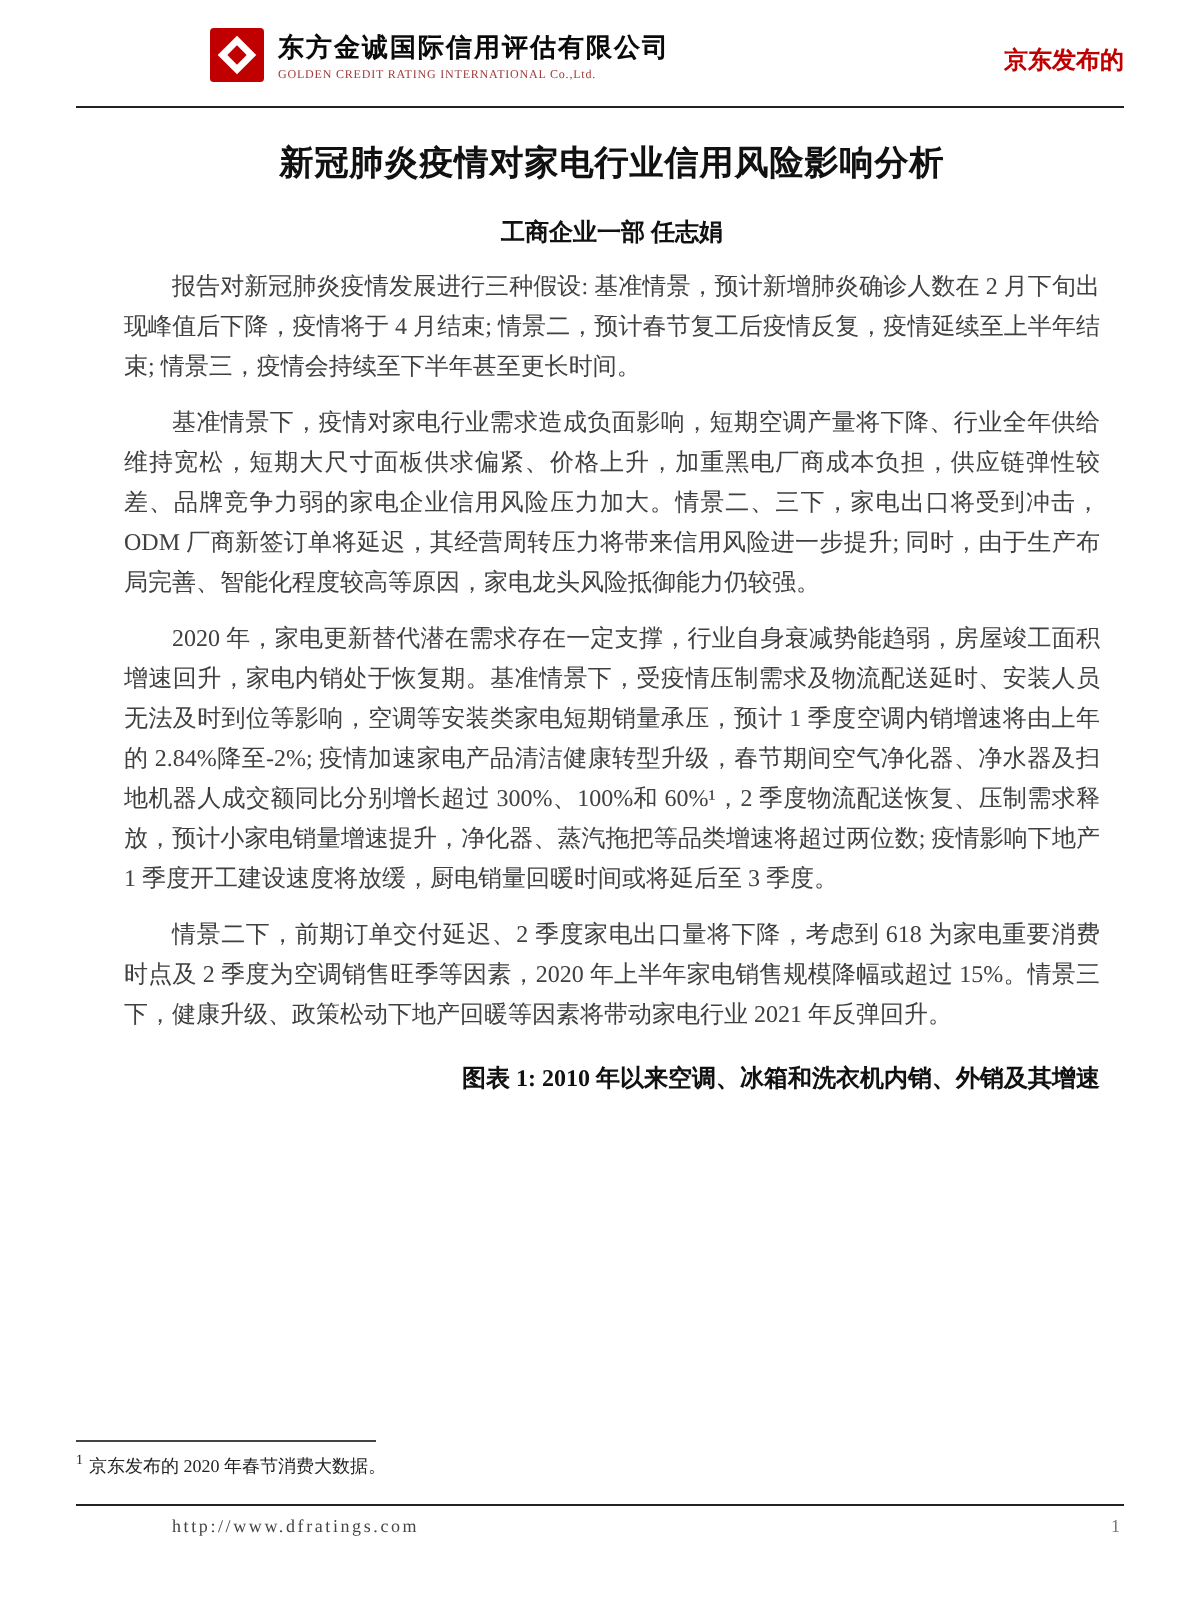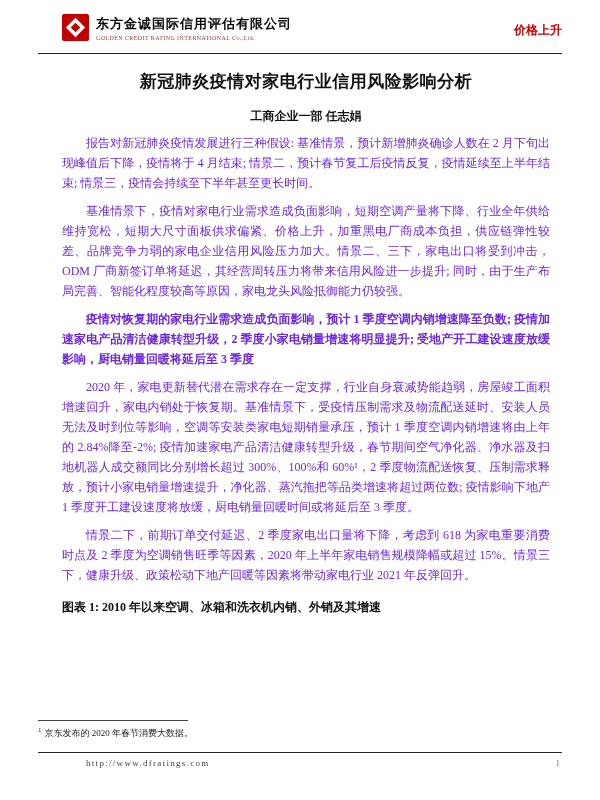--- a/index.html
+++ b/index.html
@@ -9,39 +9,39 @@
     background: #ffffff;
     position: relative;
     overflow: hidden;
     font-family: "Liberation Serif", "DejaVu Serif", serif;
     color: #111;
   }
   .header {
     position: absolute; top: 14px; left: 38px; right: 38px;
     display: flex; justify-content: space-between; align-items: flex-start;
   }
-  .brand { display: flex; align-items: center; gap: 7px; margin-left: 24px; }
+  .brand { display: flex; align-items: center; gap: 7px; margin-left: 67px; }
   .logo { width: 27px; height: 27px; flex: 0 0 auto; display: block; }
   .brand-text { display: flex; flex-direction: column; }
   .company-name { font-size: 13px; font-weight: bold; letter-spacing: 1px; color: #0a0a0a; }
   .company-name-en { font-size: 6px; color: #a03a3a; letter-spacing: 0.4px; margin-top: 2px; }
   .tagline { font-size: 12px; font-weight: bold; color: var(--brand, #c00000); margin-top: 8px; }
   .header-rule { position: absolute; top: 53px; left: 38px; right: 38px; border-top: 1.5px solid #222; }
 
   .content { position: absolute; top: 58px; left: 62px; right: 50px; }
   .doc-title { text-align: center; font-size: 17px; font-weight: bold; margin: 12px 0 0; letter-spacing: 0.5px; }
   .doc-author { text-align: center; font-size: 12px; font-weight: bold; margin-top: 15px; }
   .abstract-label { font-size: 12px; font-weight: bold; margin-top: 14px; }
   .body-para {
     font-size: 12px; line-height: 20px;
     text-align: justify; text-indent: 2em;
-    margin: 8px 0 0; color: #6d28d9;
+    margin: 8px 0 0; color: #404040;
   }
   .body-para.bold { font-weight: bold; }
-  .figure-caption { text-align: left; font-size: 12px; font-weight: bold; margin-top: 14px; }
+  .figure-caption { text-align: right; font-size: 12px; font-weight: bold; margin-top: 14px; }
   .figure-placeholder { height: 90px; }
 
   .footnote-block { position: absolute; left: 38px; right: 38px; top: 720px; }
   .footnote-rule { width: 150px; border-top: 1px solid #444; }
   .footnote-text { font-size: 9px; margin-top: 5px; color: #222; }
   .footnote-text sup { font-size: 7px; margin-right: 3px; }
 
   .footer {
     position: absolute; left: 38px; right: 38px; top: 752px;
     border-top: 1.5px solid #222;
@@ -64,31 +64,30 @@
     <svg class="logo" viewBox="0 0 28 28" aria-hidden="true">
       <rect width="28" height="28" rx="2" fill="#c00000"></rect>
       <path d="M14 4 L24 14 L14 24 L4 14 Z" fill="#ffffff"></path>
       <path d="M14 9 L19 14 L14 19 L9 14 Z" fill="#c00000"></path>
     </svg>
     <div class="brand-text">
       <div class="company-name">东方金诚国际信用评估有限公司</div>
       <div class="company-name-en">GOLDEN CREDIT RATING INTERNATIONAL Co.,Ltd.</div>
     </div>
   </div>
-  <div class="tagline">价格上升</div>
+  <div class="tagline">京东发布的</div>
 </div>
 <div class="header-rule"></div>
 
 <div class="content">
   <h1 class="doc-title">新冠肺炎疫情对家电行业信用风险影响分析</h1>
   <div class="doc-author">工商企业一部 任志娟</div>
 
   <p class="body-para">报告对新冠肺炎疫情发展进行三种假设: 基准情景，预计新增肺炎确诊人数在 2 月下旬出现峰值后下降，疫情将于 4 月结束; 情景二，预计春节复工后疫情反复，疫情延续至上半年结束; 情景三，疫情会持续至下半年甚至更长时间。</p>
   <p class="body-para">基准情景下，疫情对家电行业需求造成负面影响，短期空调产量将下降、行业全年供给维持宽松，短期大尺寸面板供求偏紧、价格上升，加重黑电厂商成本负担，供应链弹性较差、品牌竞争力弱的家电企业信用风险压力加大。情景二、三下，家电出口将受到冲击，ODM 厂商新签订单将延迟，其经营周转压力将带来信用风险进一步提升; 同时，由于生产布局完善、智能化程度较高等原因，家电龙头风险抵御能力仍较强。</p>
-  <p class="body-para bold">疫情对恢复期的家电行业需求造成负面影响，预计 1 季度空调内销增速降至负数; 疫情加速家电产品清洁健康转型升级，2 季度小家电销量增速将明显提升; 受地产开工建设速度放缓影响，厨电销量回暖将延后至 3 季度</p>
   <p class="body-para">2020 年，家电更新替代潜在需求存在一定支撑，行业自身衰减势能趋弱，房屋竣工面积增速回升，家电内销处于恢复期。基准情景下，受疫情压制需求及物流配送延时、安装人员无法及时到位等影响，空调等安装类家电短期销量承压，预计 1 季度空调内销增速将由上年的 2.84%降至-2%; 疫情加速家电产品清洁健康转型升级，春节期间空气净化器、净水器及扫地机器人成交额同比分别增长超过 300%、100%和 60%¹，2 季度物流配送恢复、压制需求释放，预计小家电销量增速提升，净化器、蒸汽拖把等品类增速将超过两位数; 疫情影响下地产 1 季度开工建设速度将放缓，厨电销量回暖时间或将延后至 3 季度。</p>
   <p class="body-para">情景二下，前期订单交付延迟、2 季度家电出口量将下降，考虑到 618 为家电重要消费时点及 2 季度为空调销售旺季等因素，2020 年上半年家电销售规模降幅或超过 15%。情景三下，健康升级、政策松动下地产回暖等因素将带动家电行业 2021 年反弹回升。</p>
 
   <div class="figure-caption">图表 1: 2010 年以来空调、冰箱和洗衣机内销、外销及其增速</div>
   <div class="figure-placeholder"></div>
 </div>
 
 <div class="footnote-block">
   <div class="footnote-rule"></div>
   <div class="footnote-text"><sup>1</sup><span>京东发布的 2020 年春节消费大数据。</span></div>

